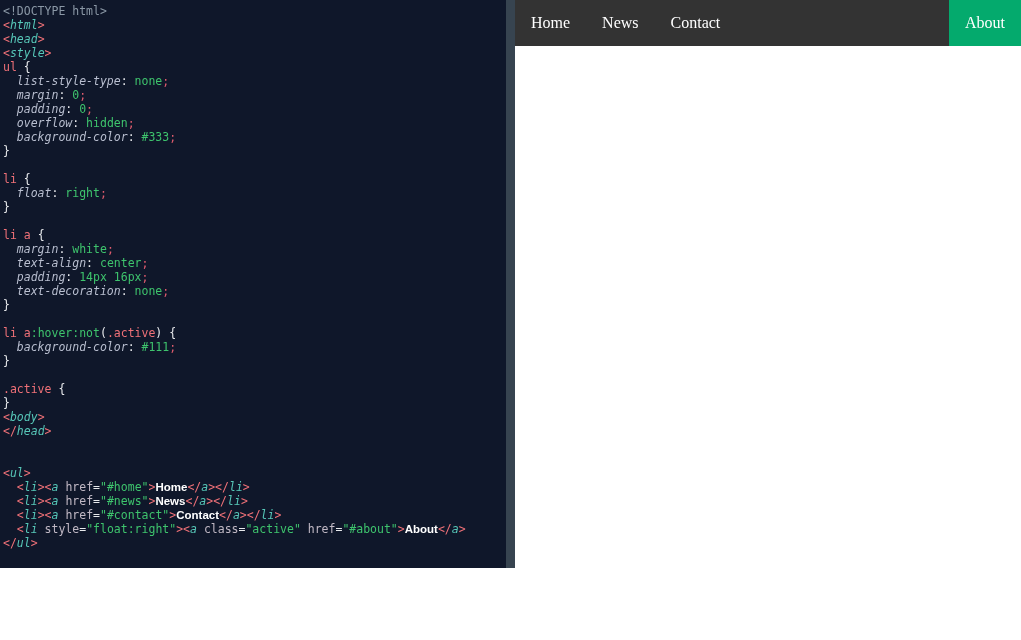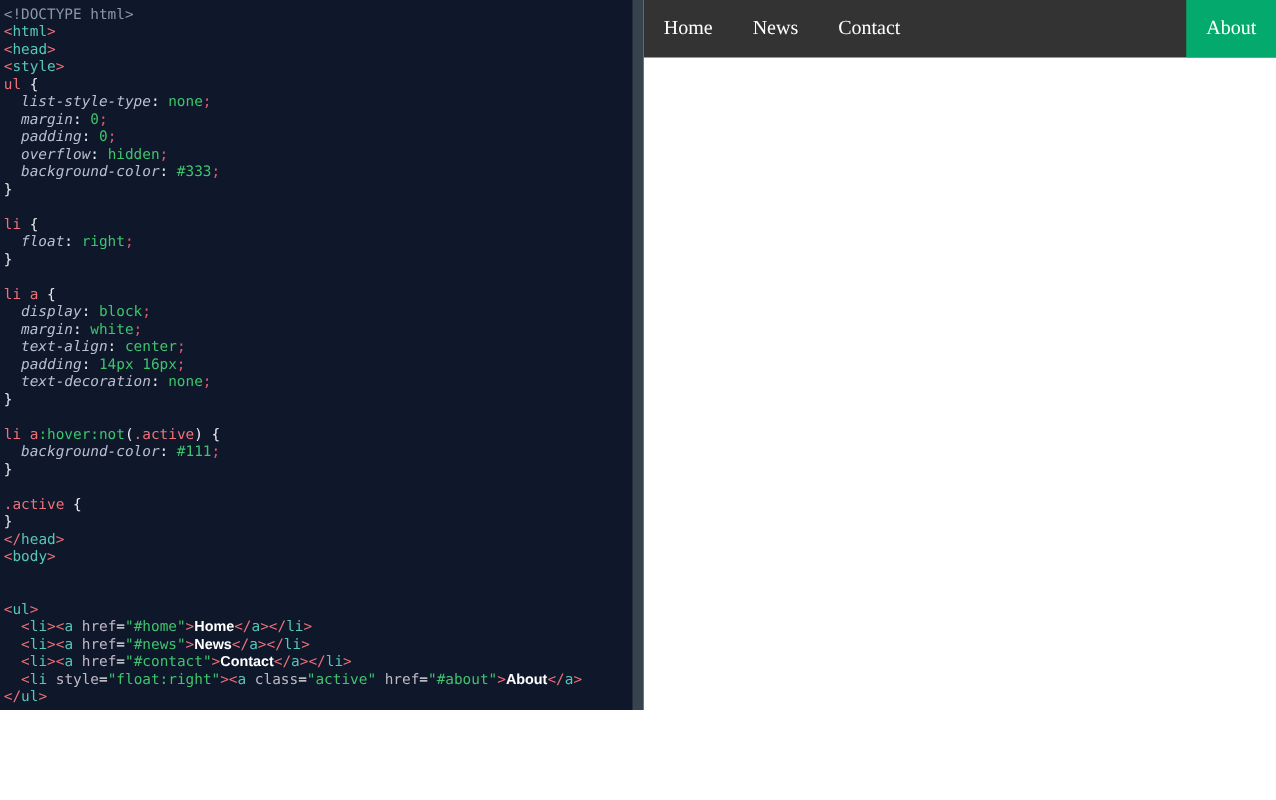--- a/index.html
+++ b/index.html
@@ -49,21 +49,21 @@
     padding-left: 3px;
   }
   .code-line:first-child {
     margin-top: 4px;
   }
 
   
   .t-punct     { color: #e8eaed; }
   .t-doctype   { color: #8b98a6; }
   .t-bracket   { color: #f07178; }
-  .t-tag       { color: #57c7b8; }
+  .t-tag       { color: #57c7b8; font-style: italic; }
   .t-attr      { color: #c0b8c4; }
   .t-string    { color: #3ec46d; }
   .t-selector  { color: #f07178; }
   .t-pseudo    { color: #3ec46d; }
   .t-prop      { color: #b9bfd0; font-style: italic; }
   .t-value     { color: #3ec46d; }
   .t-semi      { color: #e05c6e; }
   .t-brace     { color: #e8eaed; }
   .t-text      {
     color: #ffffff;
@@ -148,35 +148,34 @@
         <div class="code-line"><span class="t-prop">  padding</span><span class="t-punct">: </span><span class="t-value">0</span><span class="t-semi">;</span></div>
         <div class="code-line"><span class="t-prop">  overflow</span><span class="t-punct">: </span><span class="t-value">hidden</span><span class="t-semi">;</span></div>
         <div class="code-line"><span class="t-prop">  background-color</span><span class="t-punct">: </span><span class="t-value">#333</span><span class="t-semi">;</span></div>
         <div class="code-line"><span class="t-brace">}</span></div>
         <div class="code-line"><span class="t-punct"></span>&nbsp;</div>
         <div class="code-line"><span class="t-selector">li</span><span class="t-brace"> {</span></div>
         <div class="code-line"><span class="t-prop">  float</span><span class="t-punct">: </span><span class="t-value">right</span><span class="t-semi">;</span></div>
         <div class="code-line"><span class="t-brace">}</span></div>
         <div class="code-line"><span class="t-punct"></span>&nbsp;</div>
         <div class="code-line"><span class="t-selector">li a</span><span class="t-brace"> {</span></div>
-        <div class="code-line"><span class="t-prop">  display</span><span class="t-punct">: </span><span class="t-value">block</span><span class="t-semi">;</span></div>
         <div class="code-line"><span class="t-prop">  margin</span><span class="t-punct">: </span><span class="t-value">white</span><span class="t-semi">;</span></div>
         <div class="code-line"><span class="t-prop">  text-align</span><span class="t-punct">: </span><span class="t-value">center</span><span class="t-semi">;</span></div>
         <div class="code-line"><span class="t-prop">  padding</span><span class="t-punct">: </span><span class="t-value">14px 16px</span><span class="t-semi">;</span></div>
         <div class="code-line"><span class="t-prop">  text-decoration</span><span class="t-punct">: </span><span class="t-value">none</span><span class="t-semi">;</span></div>
         <div class="code-line"><span class="t-brace">}</span></div>
         <div class="code-line"><span class="t-punct"></span>&nbsp;</div>
         <div class="code-line"><span class="t-selector">li a</span><span class="t-pseudo">:hover:not</span><span class="t-brace">(</span><span class="t-selector">.active</span><span class="t-brace">) {</span></div>
         <div class="code-line"><span class="t-prop">  background-color</span><span class="t-punct">: </span><span class="t-value">#111</span><span class="t-semi">;</span></div>
         <div class="code-line"><span class="t-brace">}</span></div>
         <div class="code-line"><span class="t-punct"></span>&nbsp;</div>
         <div class="code-line"><span class="t-selector">.active</span><span class="t-brace"> {</span></div>
         <div class="code-line"><span class="t-brace">}</span></div>
+        <div class="code-line"><span class="t-bracket">&lt;</span><span class="t-tag">body</span><span class="t-bracket">&gt;</span></div>
         <div class="code-line"><span class="t-bracket">&lt;/</span><span class="t-tag">head</span><span class="t-bracket">&gt;</span></div>
-        <div class="code-line"><span class="t-bracket">&lt;</span><span class="t-tag">body</span><span class="t-bracket">&gt;</span></div>
         <div class="code-line"><span class="t-punct"></span>&nbsp;</div>
         <div class="code-line"><span class="t-punct"></span>&nbsp;</div>
         <div class="code-line"><span class="t-bracket">&lt;</span><span class="t-tag">ul</span><span class="t-bracket">&gt;</span></div>
         <div class="code-line"><span class="t-punct">  </span><span class="t-bracket">&lt;</span><span class="t-tag">li</span><span class="t-bracket">&gt;&lt;</span><span class="t-tag">a</span><span class="t-attr"> href</span><span class="t-punct">=</span><span class="t-string">"#home"</span><span class="t-bracket">&gt;</span><span class="t-text">Home</span><span class="t-bracket">&lt;/</span><span class="t-tag">a</span><span class="t-bracket">&gt;&lt;/</span><span class="t-tag">li</span><span class="t-bracket">&gt;</span></div>
         <div class="code-line"><span class="t-punct">  </span><span class="t-bracket">&lt;</span><span class="t-tag">li</span><span class="t-bracket">&gt;&lt;</span><span class="t-tag">a</span><span class="t-attr"> href</span><span class="t-punct">=</span><span class="t-string">"#news"</span><span class="t-bracket">&gt;</span><span class="t-text">News</span><span class="t-bracket">&lt;/</span><span class="t-tag">a</span><span class="t-bracket">&gt;&lt;/</span><span class="t-tag">li</span><span class="t-bracket">&gt;</span></div>
         <div class="code-line"><span class="t-punct">  </span><span class="t-bracket">&lt;</span><span class="t-tag">li</span><span class="t-bracket">&gt;&lt;</span><span class="t-tag">a</span><span class="t-attr"> href</span><span class="t-punct">=</span><span class="t-string">"#contact"</span><span class="t-bracket">&gt;</span><span class="t-text">Contact</span><span class="t-bracket">&lt;/</span><span class="t-tag">a</span><span class="t-bracket">&gt;&lt;/</span><span class="t-tag">li</span><span class="t-bracket">&gt;</span></div>
         <div class="code-line"><span class="t-punct">  </span><span class="t-bracket">&lt;</span><span class="t-tag">li</span><span class="t-attr"> style</span><span class="t-punct">=</span><span class="t-string">"float:right"</span><span class="t-bracket">&gt;&lt;</span><span class="t-tag">a</span><span class="t-attr"> class</span><span class="t-punct">=</span><span class="t-string">"active"</span><span class="t-attr"> href</span><span class="t-punct">=</span><span class="t-string">"#about"</span><span class="t-bracket">&gt;</span><span class="t-text">About</span><span class="t-bracket">&lt;/</span><span class="t-tag">a</span><span class="t-bracket">&gt;</span></div>
         <div class="code-line"><span class="t-bracket">&lt;/</span><span class="t-tag">ul</span><span class="t-bracket">&gt;</span></div>
         <div class="code-line"><span class="t-punct"></span>&nbsp;</div>
         <div class="code-line"><span class="t-punct"></span>&nbsp;</div>

